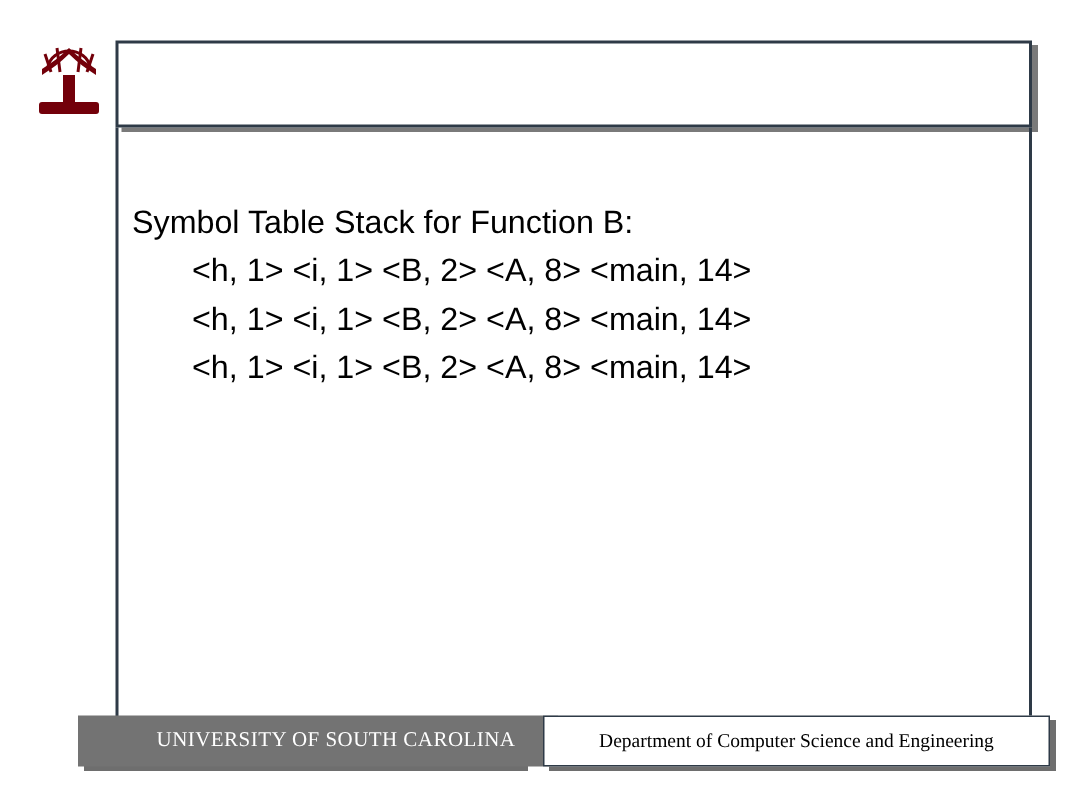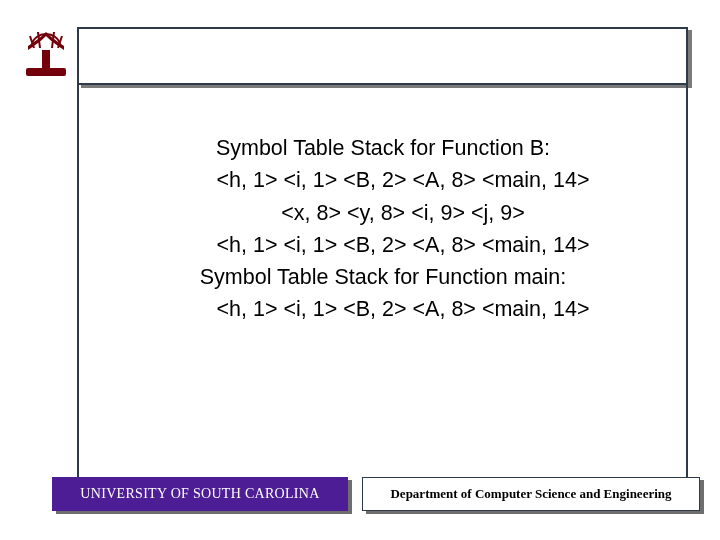--- a/index.html
+++ b/index.html
@@ -60,21 +60,20 @@
     background: #2e3a47;
   }
   .content {
     position: absolute;
     left: 88px;
     top: 132px;
     width: 590px;
     font-size: 21.5px;
     color: #000;
     line-height: 1.5;
-    text-align: center;
   }
   .content .line {
     white-space: nowrap;
   }
   .content .indent {
     padding-left: 40px;
   }
   .footer-left-shadow {
     position: absolute;
     left: 56px;
@@ -82,28 +81,29 @@
     width: 296px;
     height: 34px;
     background: #6e6e6e;
   }
   .footer-left {
     position: absolute;
     left: 52px;
     top: 477px;
     width: 296px;
     height: 34px;
-    background: #4c1d95;
+    background: #737373;
     color: #ffffff;
     font-family: "Times New Roman", Times, serif;
     font-size: 14px;
     display: flex;
     align-items: center;
     justify-content: center;
     letter-spacing: 0.3px;
+    padding-left: 24px;
   }
   .footer-right-shadow {
     position: absolute;
     left: 366px;
     top: 480px;
     width: 338px;
     height: 34px;
     background: #6e6e6e;
   }
   .footer-right {
@@ -111,21 +111,21 @@
     left: 362px;
     top: 477px;
     width: 338px;
     height: 34px;
     background: #ffffff;
     border: 1px solid #2e3a47;
     box-sizing: border-box;
     color: #000;
     font-family: "Times New Roman", Times, serif;
     font-size: 13px;
-    font-weight: bold;
+    font-weight: normal;
     display: flex;
     align-items: center;
     justify-content: center;
   }
 </style>
 </head>
 <body>
 
 <div class="slide">
 
@@ -144,23 +144,21 @@
   </div>
 
   <div class="frame-shadow"></div>
   <div class="frame"></div>
   <div class="content-border-left"></div>
   <div class="content-border-right"></div>
 
   <div class="content">
     <div class="line">Symbol Table Stack for Function B:</div>
     <div class="line indent">&lt;h, 1&gt; &lt;i, 1&gt; &lt;B, 2&gt; &lt;A, 8&gt; &lt;main, 14&gt;</div>
-    <div class="line indent">&lt;x, 8&gt; &lt;y, 8&gt; &lt;i, 9&gt; &lt;j, 9&gt;</div>
     <div class="line indent">&lt;h, 1&gt; &lt;i, 1&gt; &lt;B, 2&gt; &lt;A, 8&gt; &lt;main, 14&gt;</div>
-    <div class="line">Symbol Table Stack for Function main:</div>
     <div class="line indent">&lt;h, 1&gt; &lt;i, 1&gt; &lt;B, 2&gt; &lt;A, 8&gt; &lt;main, 14&gt;</div>
   </div>
 
   <div class="footer-left-shadow"></div>
   <div class="footer-left">UNIVERSITY OF SOUTH CAROLINA</div>
 
   <div class="footer-right-shadow"></div>
   <div class="footer-right">Department of Computer Science and Engineering</div>
 
 </div>

